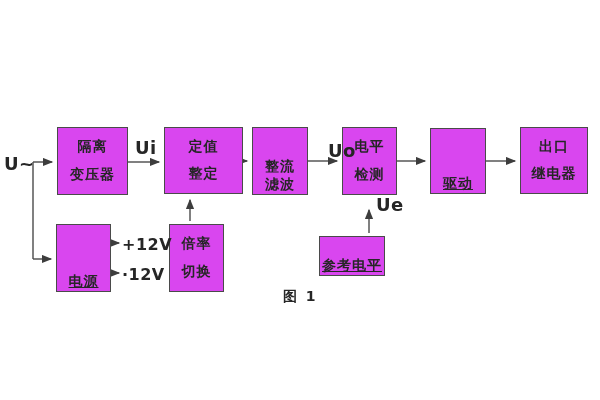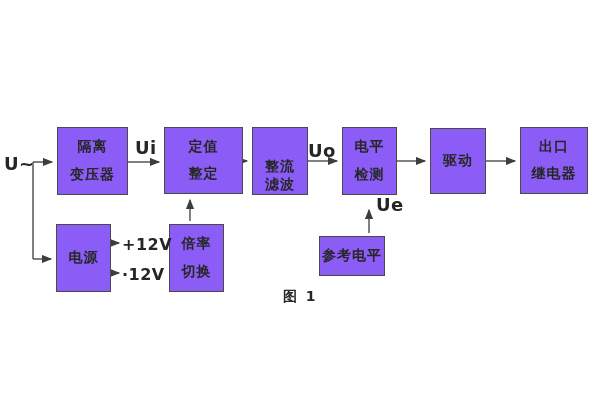--- a/index.html
+++ b/index.html
@@ -8,32 +8,32 @@
     width:600px;height:400px;
     background:#ffffff;
     font-family:"DejaVu Sans","Liberation Sans",sans-serif;
     color:#262626;
     overflow:hidden;
   }
   svg.wires{position:absolute;left:0;top:0;width:600px;height:400px;}
   .block{
     position:absolute;
     border:1.4px solid #4a4a4a;
-    background:#8b5cf6;
+    background:#d946ef;
     display:flex;
     flex-direction:column;
     align-items:center;
     justify-content:space-evenly;
     box-sizing:border-box;
     font-size:14px;
     font-weight:bold;
     letter-spacing:1px;
     text-align:center;
   }
-  .block.single{justify-content:center;}
+  .block.single{justify-content:flex-end;text-decoration:underline;}
   .lbl{
     position:absolute;
     font-weight:bold;
     font-size:16px;
     white-space:nowrap;
     letter-spacing:0.5px;
   }
   .lbl.small{font-size:18px;}
   .caption{
     position:absolute;
@@ -107,20 +107,20 @@
     <span>倍率</span>
     <span>切换</span>
   </div>
 
   <div class="block single" style="left:319px;top:236px;width:66px;height:40px;">
     <span>参考电平</span>
   </div>
 
   <span class="lbl small" style="left:4px;top:153px;">U~</span>
   <span class="lbl small" style="left:135px;top:137px;">Ui</span>
-  <span class="lbl small" style="left:308px;top:140px;">Uo</span>
+  <span class="lbl small" style="left:328px;top:140px;">Uo</span>
   <span class="lbl small" style="left:376px;top:194px;">Ue</span>
   <span class="lbl" style="left:122px;top:235px;">+12V</span>
   <span class="lbl" style="left:122px;top:265px;">·12V</span>
 
   <span class="caption">图 1</span>
 
 </div>
 
 </body></html>

